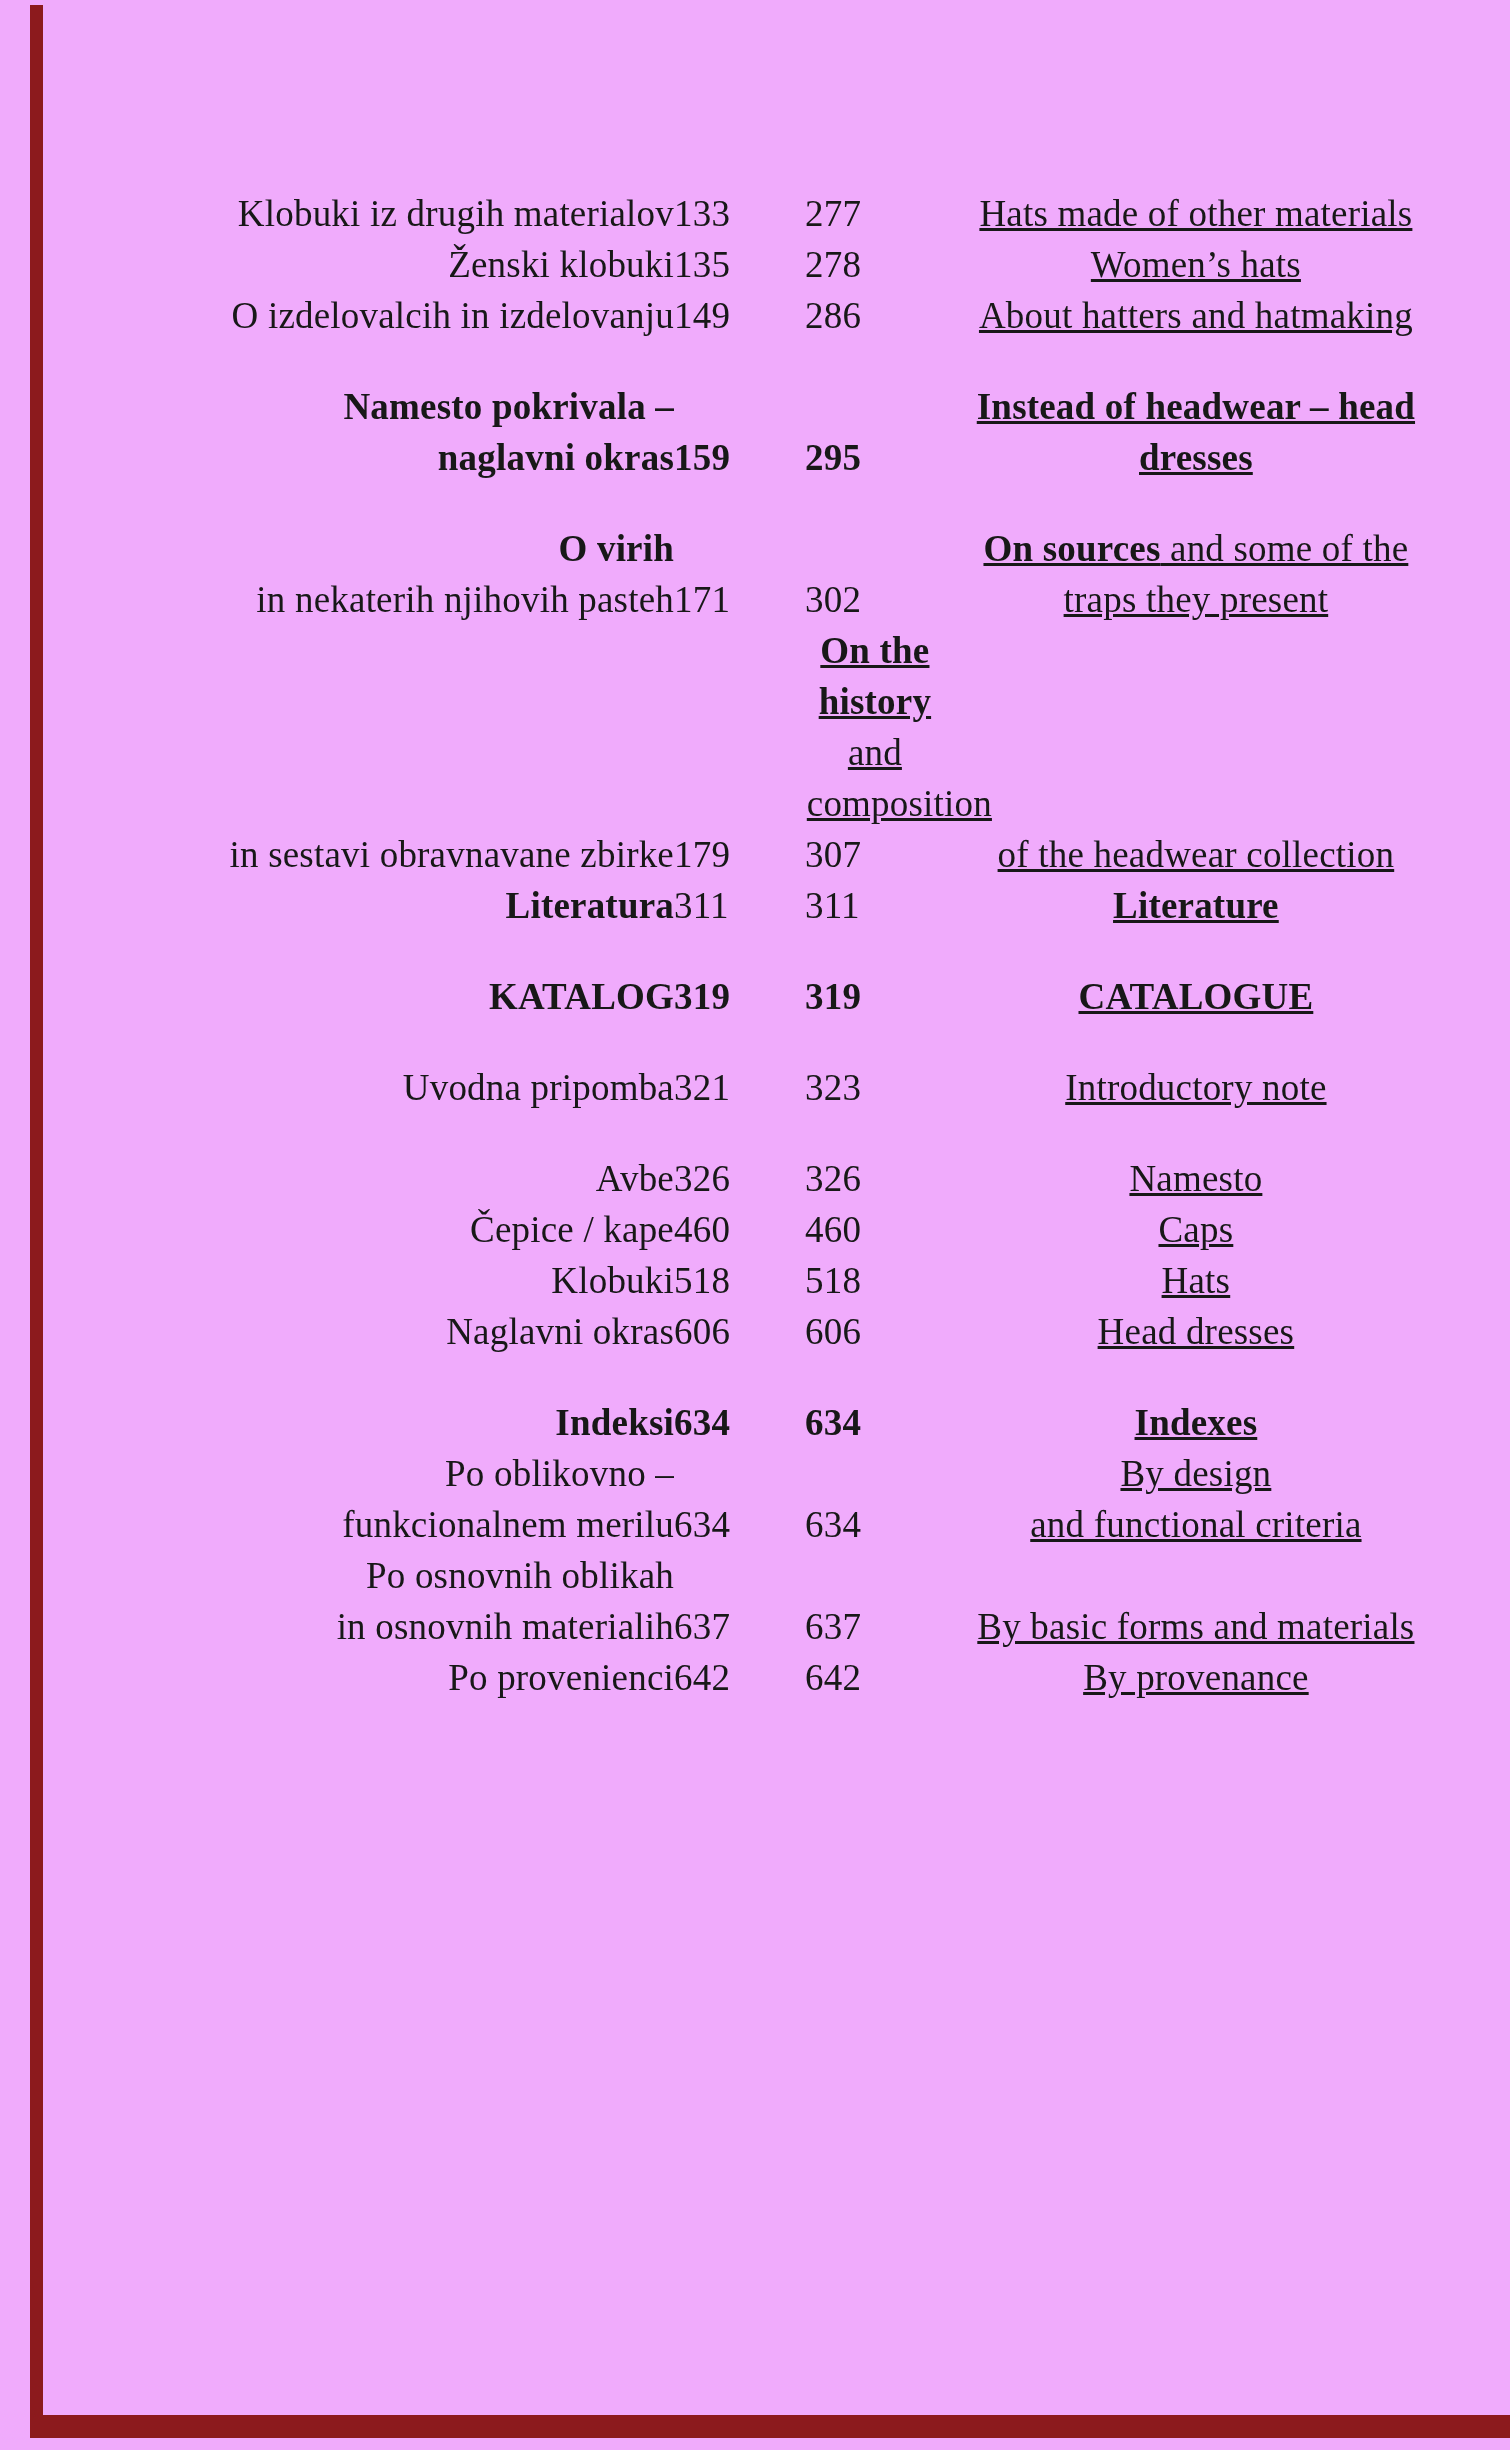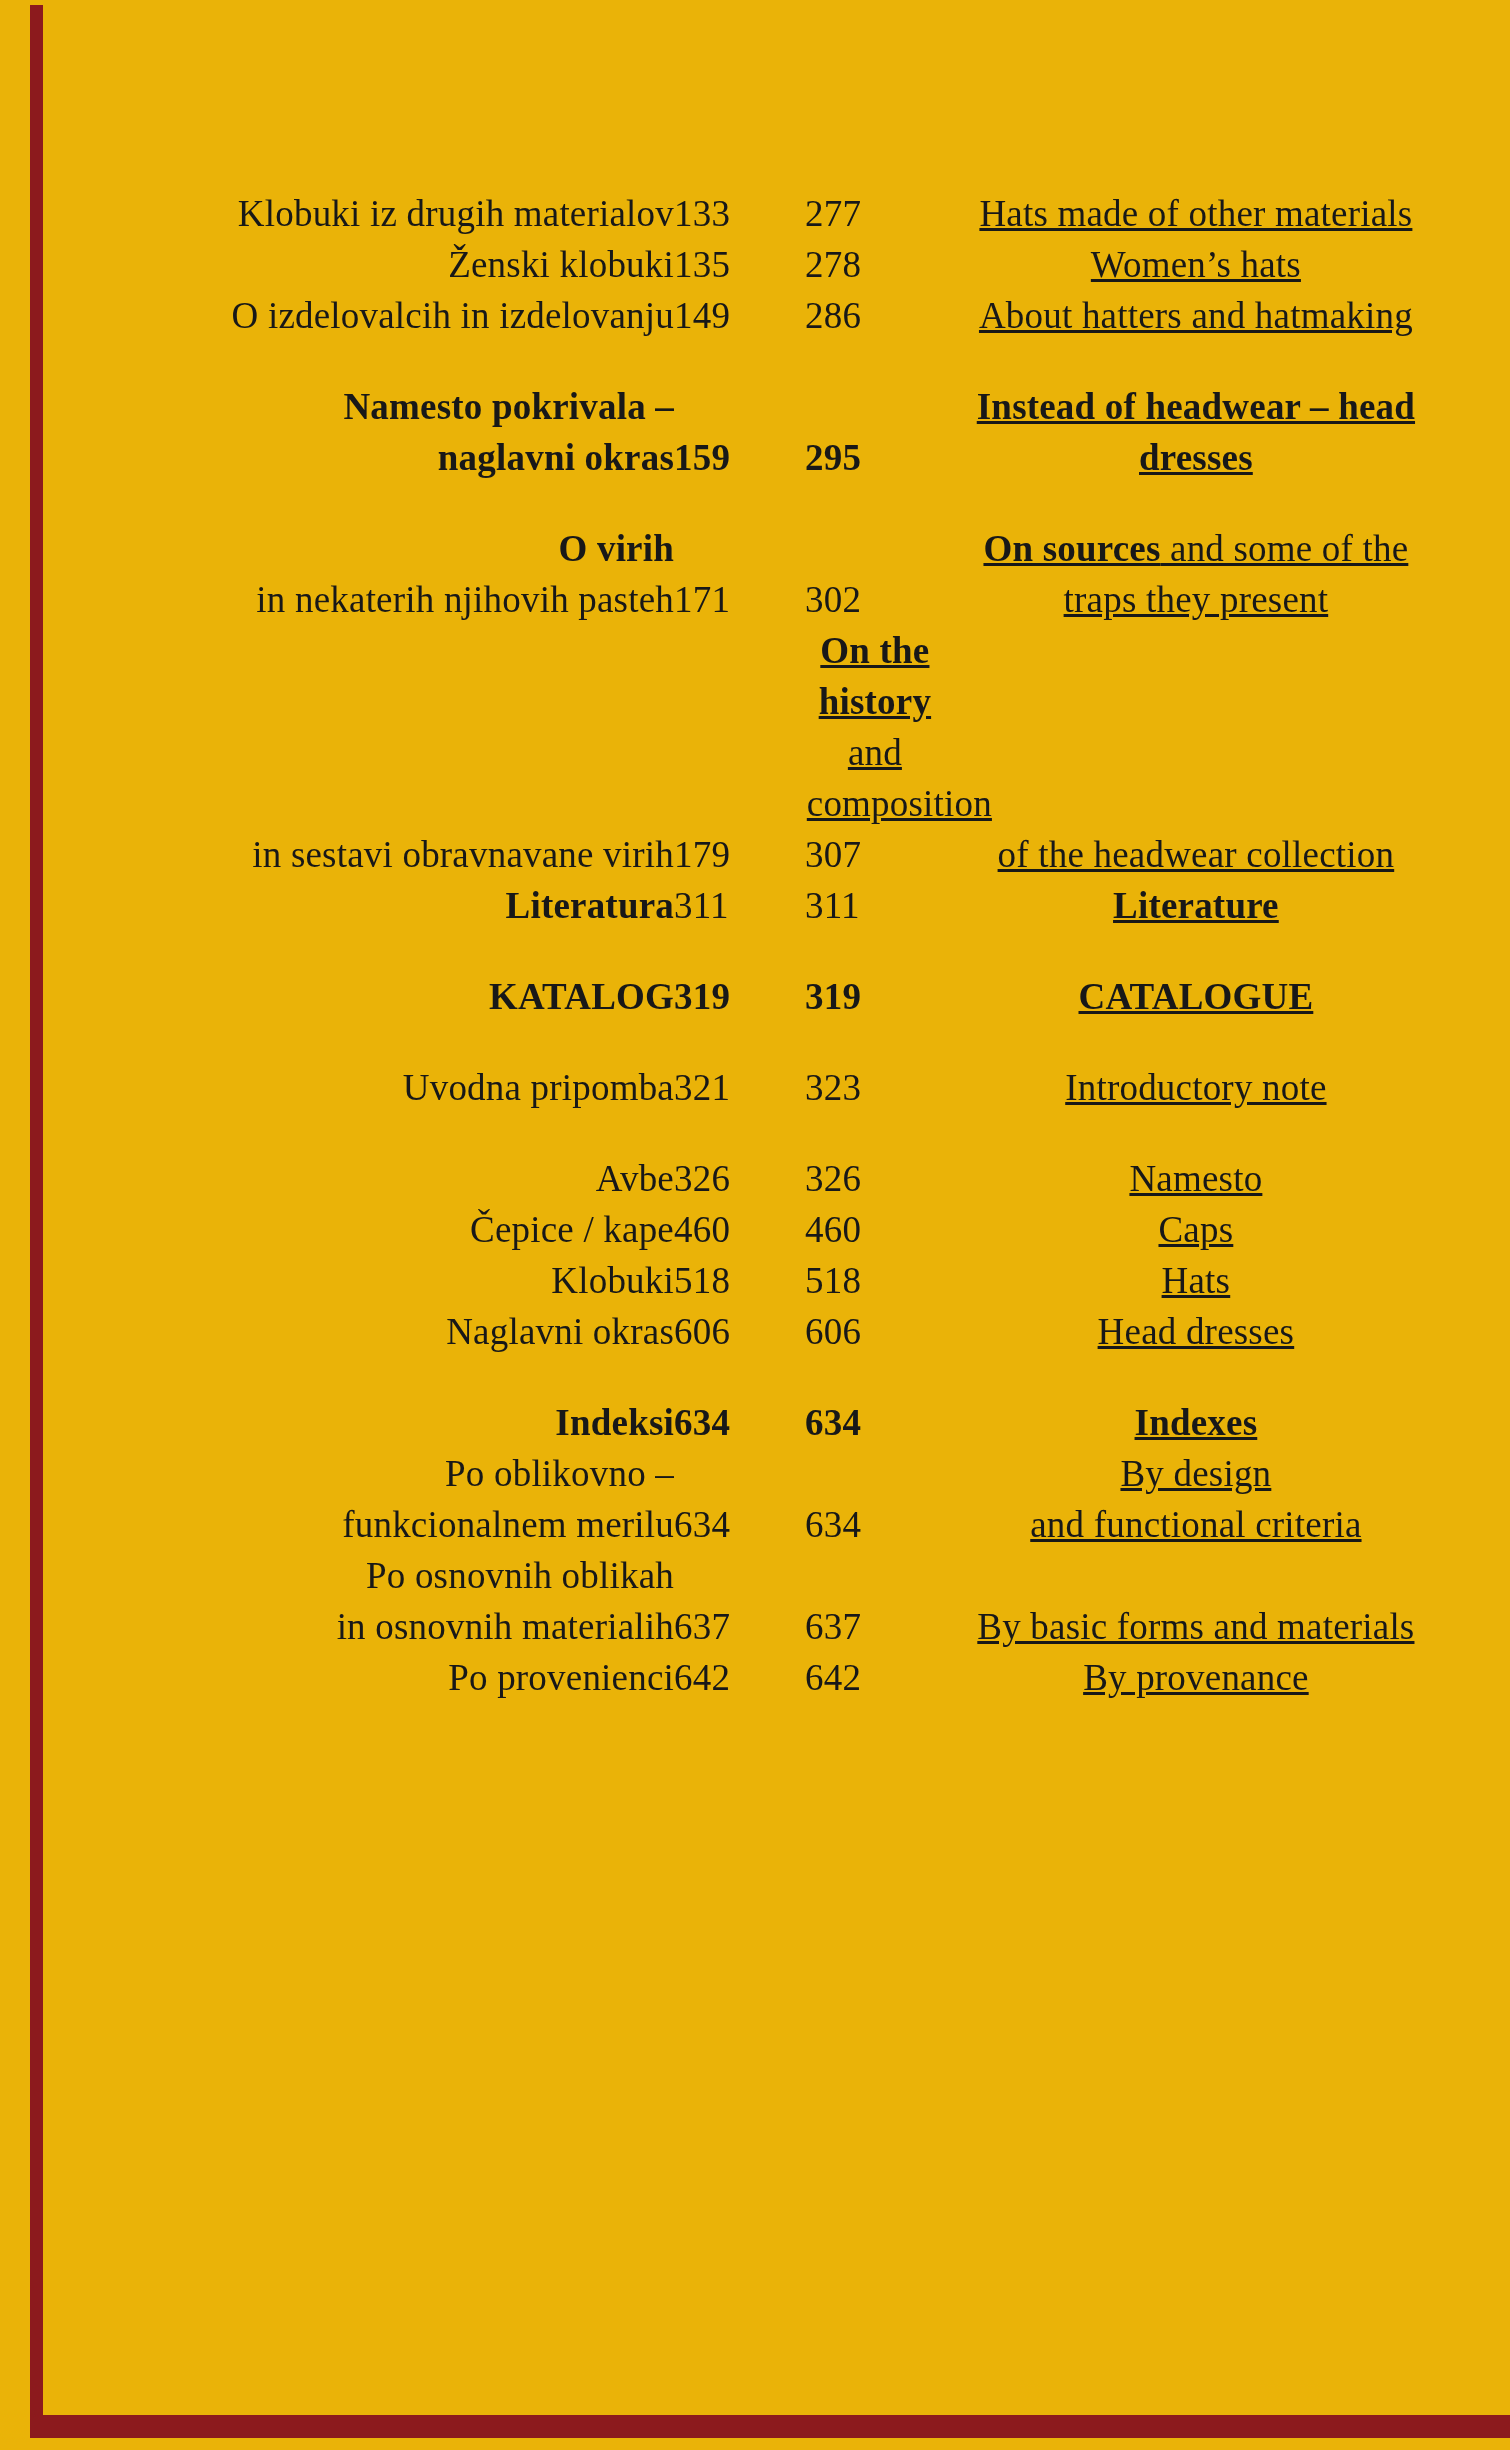--- a/index.html
+++ b/index.html
@@ -48,21 +48,21 @@
     align-items: baseline;
   }
   .cell-sl { text-align: right; }
   .cell-p1, .cell-p2 { text-align: left; }
   .cell-en { text-align: center; padding-left: 1.8px; text-decoration: underline; }
   .b { font-weight: bold; }
 </style>
 </head>
 <body>
 
-<div class="page" style="background: #eab308; color: rgb(24, 24, 24);">
+<div class="page" style="background: #f0abfc; color: rgb(24, 24, 24);">
   <div class="binding-left" style="background: rgb(140, 26, 29);"></div>
   <div class="binding-bottom" style="background: rgb(140, 26, 29);"></div>
   <div class="toc">
       <div class="toc-section">
         <div class="toc-row">
           <div class="cell-sl"><span class="">Klobuki iz drugih materialov</span></div>
           <div class="cell-p1"><span class="">133</span></div>
           <div class="cell-p2"><span class="">277</span></div>
           <div class="cell-en"><span class="">Hats made of other materials</span></div>
         </div>
@@ -105,21 +105,21 @@
           <div class="cell-p1"><span class="">171</span></div>
           <div class="cell-p2"><span class="">302</span></div>
           <div class="cell-en"><span class="">traps they present</span></div>
         </div>
         <div class="toc-row">
           <div class="cell-p1"></div>
           <div class="cell-p2"></div>
           <div class="cell-en"><span class="b">On the history</span><span class=""> and composition</span></div>
         </div>
         <div class="toc-row">
-          <div class="cell-sl"><span class="">in sestavi obravnavane virih</span></div>
+          <div class="cell-sl"><span class="">in sestavi obravnavane zbirke</span></div>
           <div class="cell-p1"><span class="">179</span></div>
           <div class="cell-p2"><span class="">307</span></div>
           <div class="cell-en"><span class="">of the headwear collection</span></div>
         </div>
         <div class="toc-row">
           <div class="cell-sl"><span class="b">Literatura</span></div>
           <div class="cell-p1"><span class="">311</span></div>
           <div class="cell-p2"><span class="">311</span></div>
           <div class="cell-en"><span class="b">Literature</span></div>
         </div>

